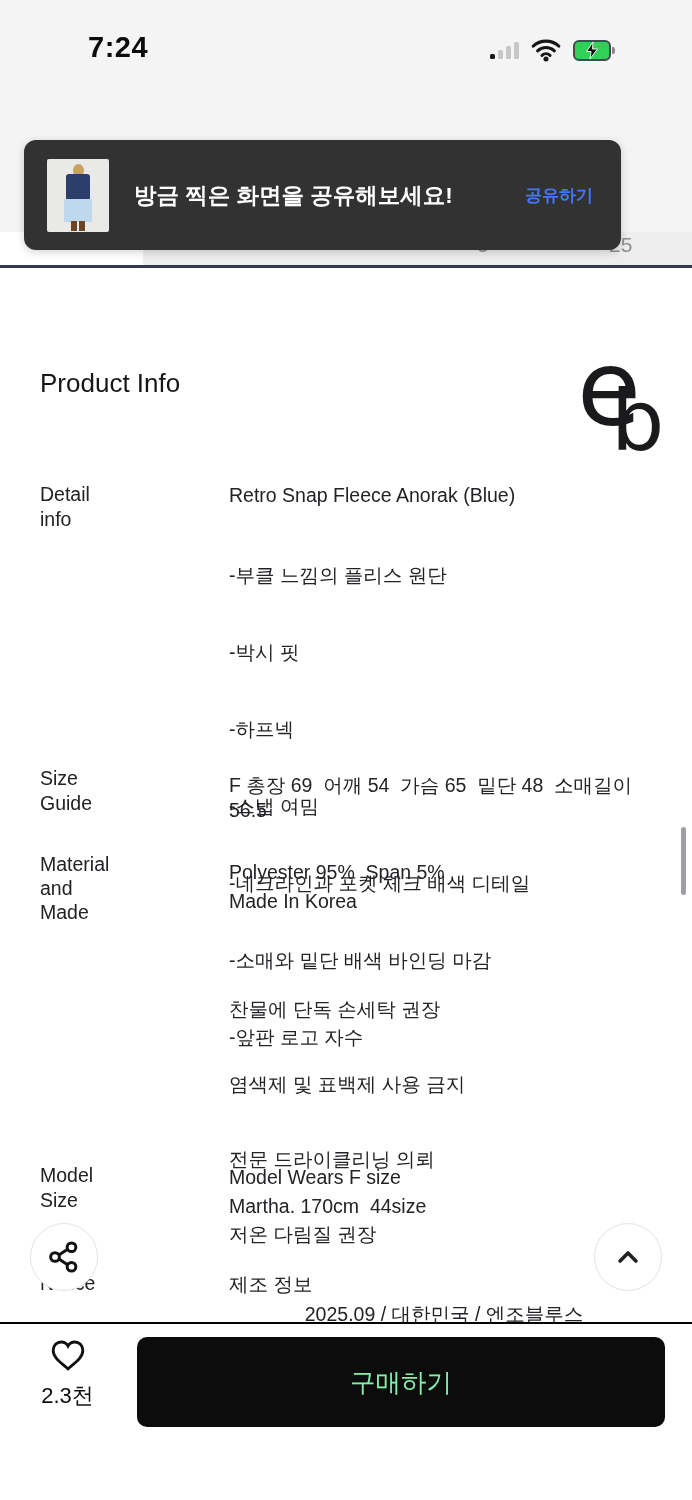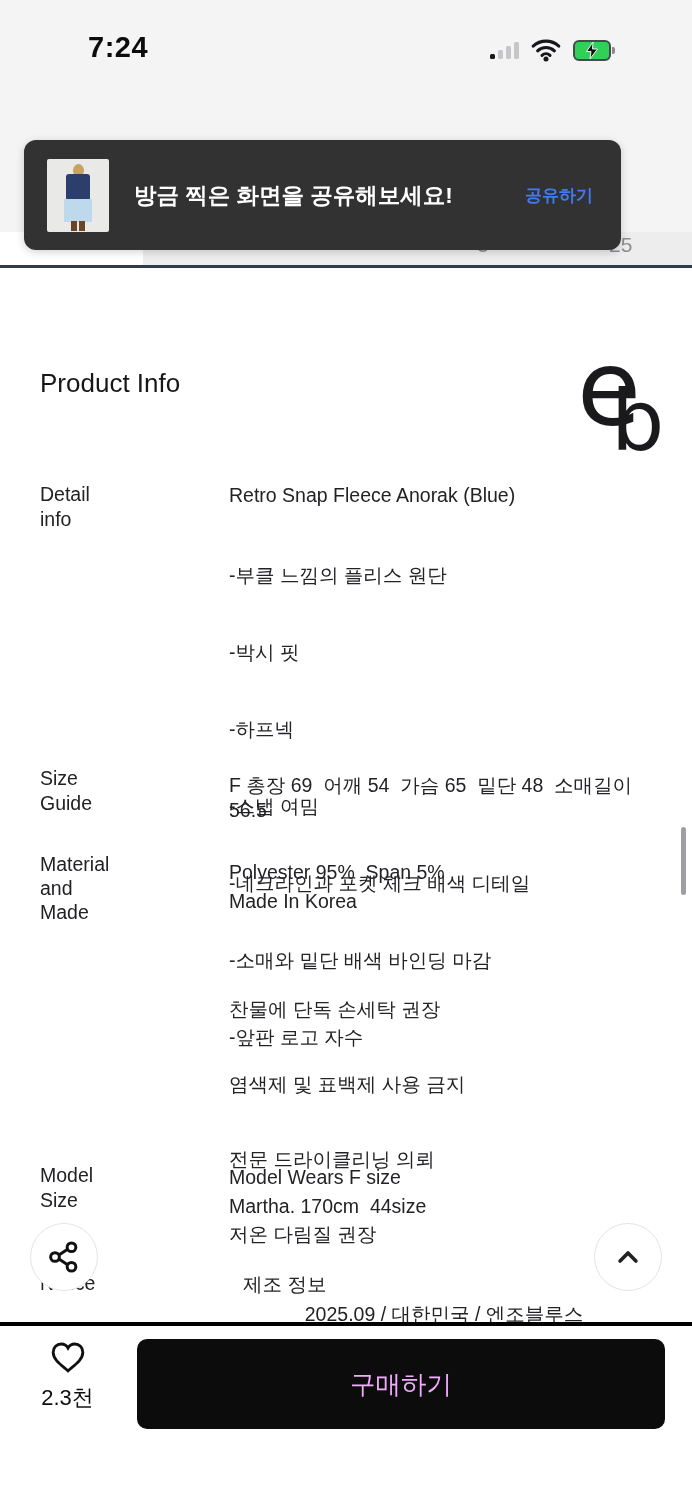--- a/index.html
+++ b/index.html
@@ -60,25 +60,25 @@
   
   .fab{width:68px;height:68px;border-radius:50%;background:#ffffff;border:1px solid #e4e4e6;z-index:15;
        display:flex;align-items:center;justify-content:center;box-sizing:border-box;cursor:pointer;}
   .fab-share{left:30px;top:1223px;}
   .fab-top{left:594px;top:1223px;}
 
   
   .scrollbar{left:681px;top:827px;width:5px;height:68px;background:#8e8e93;border-radius:3px;z-index:6;opacity:.85;}
 
   
-  .bottom-bar{left:0;top:1322px;width:692px;height:166px;background:#ffffff;border-top:4px solid #000000;z-index:30;box-sizing:border-box;}
+  .bottom-bar{left:0;top:1322px;width:692px;height:166px;background:#ffffff;border-top:2px solid #000000;z-index:30;box-sizing:border-box;}
   .heart-wrap{position:absolute;left:30px;top:12px;width:75px;text-align:center;cursor:pointer;}
   .like-count{display:block;margin-top:4px;font-size:22px;color:#0e0e10;}
   .buy-btn{position:absolute;left:137px;top:13px;width:528px;height:90px;border-radius:10px;background:#0c0c0d;
-           display:flex;align-items:center;justify-content:center;color:#f0abfc;font-size:25.5px;cursor:pointer;}
+           display:flex;align-items:center;justify-content:center;color:#86efac;font-size:25.5px;cursor:pointer;}
 </style>
 </head>
 <body>
 
 <div class="screen">
 
   <div class="abs top-bg"></div>
 
   <div class="abs status-time">7:24</div>
   <div class="abs status-icons">
@@ -164,21 +164,21 @@
   </div>
 
   <div class="abs lbl" style="top:1163px;">
     <span>Model</span><br>
     <span>Size</span>
   </div>
   <div class="abs val" style="top:1166px;">Model Wears F size</div>
   <div class="abs val" style="top:1195px;">Martha. 170cm  44size</div>
 
   <div class="abs lbl" style="top:1271px;z-index:5;">Notice</div>
-  <div class="abs val" style="top:1271px;margin-left:14px;">제조 정보</div>
+  <div class="abs val" style="top:1271px;">제조 정보</div>
   <div class="abs val" style="top:1301px;text-align:center;">2025.09 / 대한민국 / 엔조블루스</div>
 
   <div class="abs scrollbar"></div>
 
   <div class="abs fab fab-share">
     <svg width="36" height="36" viewBox="0 0 24 24">
       <circle cx="17" cy="5.5" r="2.9" fill="none" stroke="#111" stroke-width="2"></circle>
       <circle cx="6" cy="12" r="2.9" fill="none" stroke="#111" stroke-width="2"></circle>
       <circle cx="17" cy="18.5" r="2.9" fill="none" stroke="#111" stroke-width="2"></circle>
       <line x1="8.6" y1="10.7" x2="14.4" y2="6.9" stroke="#111" stroke-width="2"></line>

